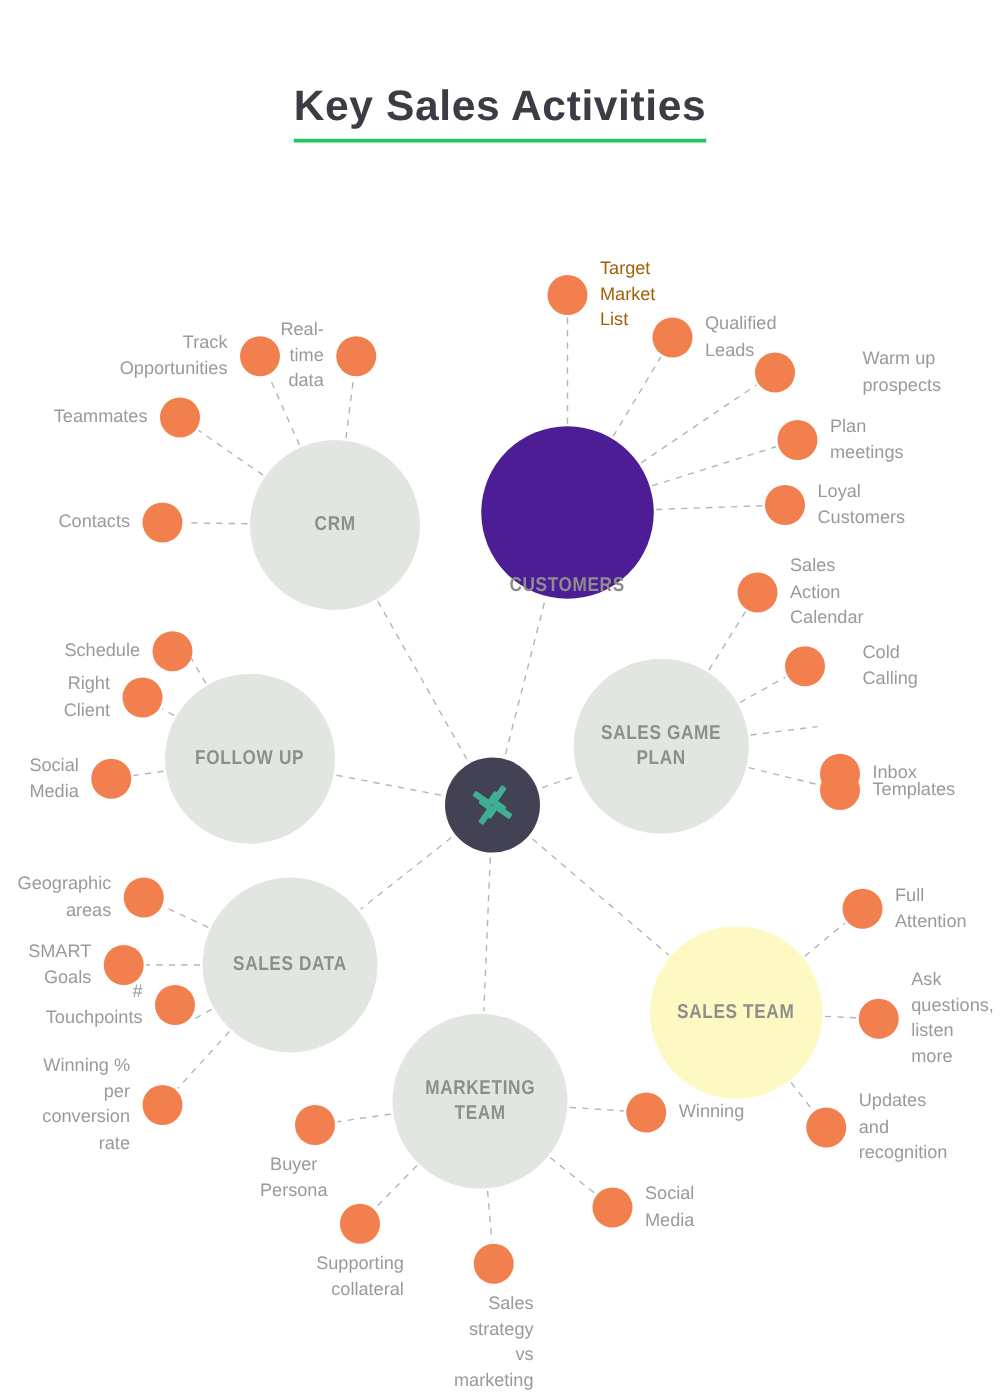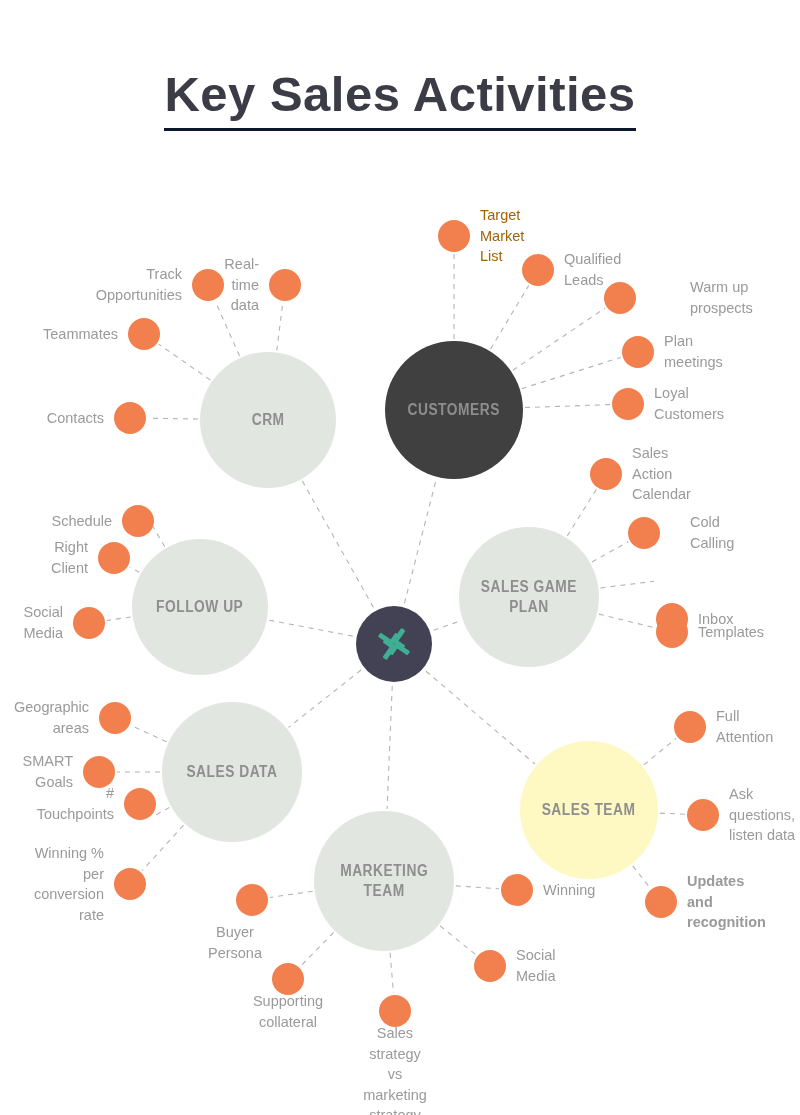--- a/index.html
+++ b/index.html
@@ -27,26 +27,26 @@
   #title-wrap {
     position: absolute;
     left: 0;
     top: 66px;
     width: 800px;
     text-align: center;
   }
   #page-title {
     display: inline-block;
     font-family: "Liberation Sans", sans-serif;
-    font-size: 49px;
+    font-size: 34px;
     font-weight: bold;
     letter-spacing: 0.5px;
     color: #3c3c46;
     padding-bottom: 6px;
-    border-bottom: 3px solid #0f172a;
+    border-bottom: 3px solid #22c55e;
     line-height: 1.15;
   }
 
   
   #links {
     position: absolute;
     left: 0;
     top: 0;
     width: 800px;
     height: 1115px;
@@ -115,23 +115,23 @@
     text-align: left;
   }
   .lbl-left {
     right: 42px;
     top: 50%;
     transform: translateY(-50%);
     text-align: right;
   }
   .lbl-below {
     left: 16px;
-    top: 28px;
+    top: 38px;
     transform: translateX(-50%);
-    text-align: center;
+    text-align: right;
   }
   .lbl-below-left {
     right: 6px;
     top: 38px;
     text-align: center;
   }
 </style>
 </head>
 <body>
 
@@ -192,21 +192,21 @@
         <div class="leaf-label lbl-left" style="color: rgb(154, 154, 154);">Real-time data</div>
       </div>
       <div class="leaf" style="left: 128px; top: 318px; width: 32px; height: 32px;">
         <div class="dot" style="background: rgb(242, 128, 79);"></div>
         <div class="leaf-label lbl-left" style="color: rgb(154, 154, 154);">Teammates</div>
       </div>
       <div class="leaf" style="left: 114px; top: 402px; width: 32px; height: 32px;">
         <div class="dot" style="background: rgb(242, 128, 79);"></div>
         <div class="leaf-label lbl-left" style="color: rgb(154, 154, 154);">Contacts</div>
       </div>
-      <div class="hub" style="width: 138px; height: 138px; left: 385px; top: 341px; background: #404040;">
+      <div class="hub" style="width: 138px; height: 138px; left: 385px; top: 341px; background: #4c1d95; align-items: flex-end;">
         <div class="hub-label" style="color: rgb(142, 142, 142); font-size: 16px;">CUSTOMERS</div>
       </div>
       <div class="leaf" style="left: 438px; top: 220px; width: 32px; height: 32px;">
         <div class="dot" style="background: rgb(242, 128, 79);"></div>
         <div class="leaf-label lbl-right" style="color: #a16207;">Target Market List</div>
       </div>
       <div class="leaf" style="left: 522px; top: 254px; width: 32px; height: 32px;">
         <div class="dot" style="background: rgb(242, 128, 79);"></div>
         <div class="leaf-label lbl-right" style="color: rgb(154, 154, 154);">Qualified Leads</div>
       </div>
@@ -247,25 +247,25 @@
       </div>
       <div class="leaf" style="left: 674px; top: 711px; width: 32px; height: 32px;">
         <div class="dot" style="background: rgb(242, 128, 79);"></div>
         <div class="leaf-label lbl-right" style="color: rgb(154, 154, 154);">Full
 Attention</div>
       </div>
       <div class="leaf" style="left: 687px; top: 799px; width: 32px; height: 32px;">
         <div class="dot" style="background: rgb(242, 128, 79);"></div>
         <div class="leaf-label lbl-right" style="color: rgb(154, 154, 154);">Ask
 questions,
-listen data</div>
+listen more</div>
       </div>
       <div class="leaf" style="left: 645px; top: 886px; width: 32px; height: 32px;">
         <div class="dot" style="background: rgb(242, 128, 79);"></div>
-        <div class="leaf-label lbl-right" style="color: rgb(154, 154, 154); font-weight: bold;">Updates and
+        <div class="leaf-label lbl-right" style="color: rgb(154, 154, 154);">Updates and
 recognition</div>
       </div>
       <div class="hub" style="width: 140px; height: 140px; left: 314px; top: 811px; background: rgb(225, 230, 224);">
         <div class="hub-label" style="color: rgb(142, 142, 142); font-size: 16px;">MARKETING
 TEAM</div>
       </div>
       <div class="leaf" style="left: 501px; top: 874px; width: 32px; height: 32px;">
         <div class="dot" style="background: rgb(242, 128, 79);"></div>
         <div class="leaf-label lbl-right" style="color: rgb(154, 154, 154);">Winning</div>
       </div>

